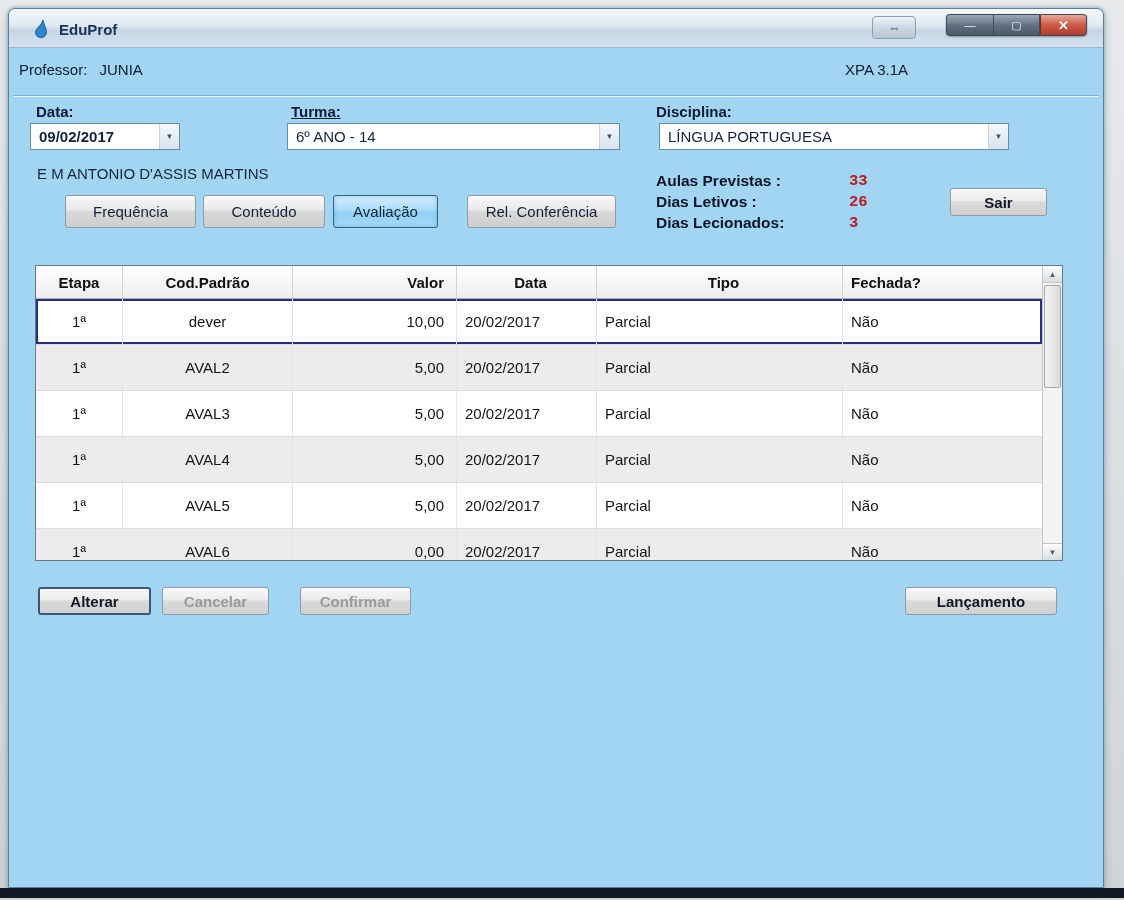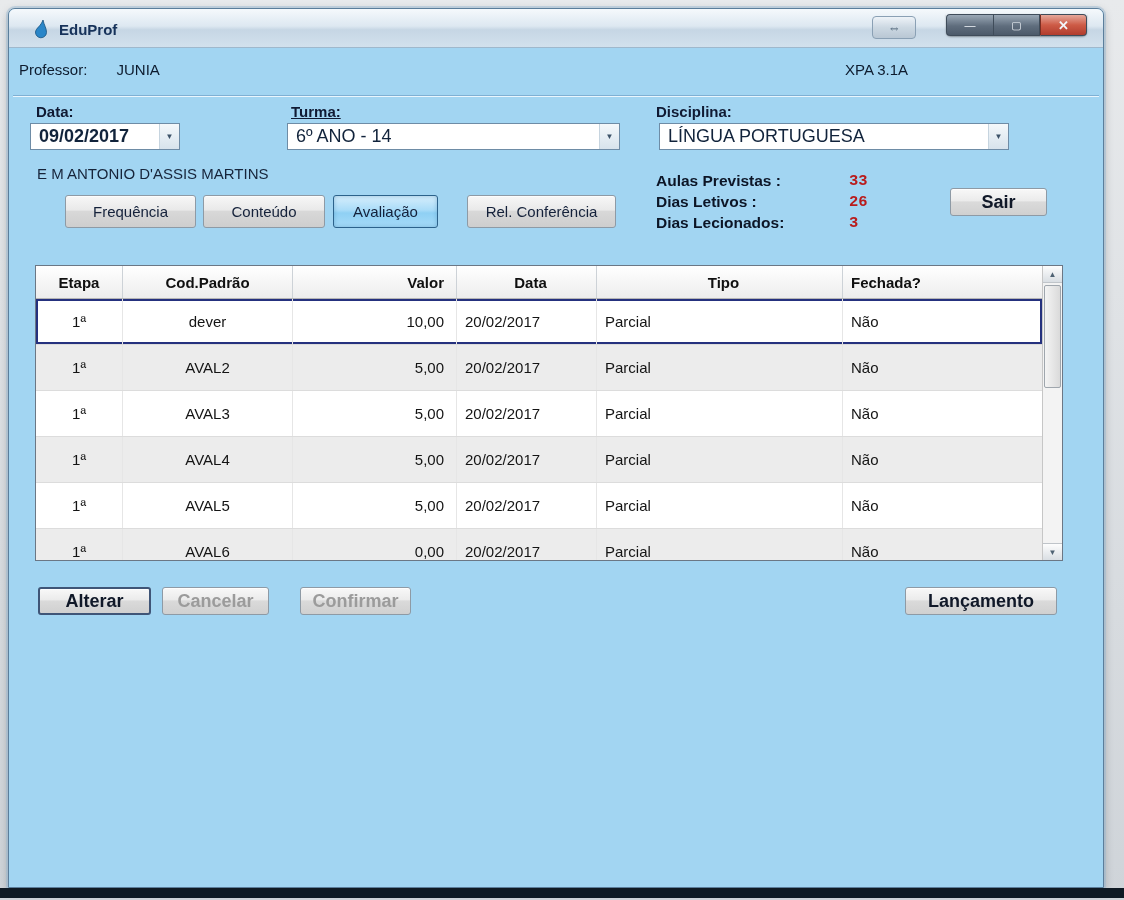--- a/index.html
+++ b/index.html
@@ -36,37 +36,37 @@
   .wc { width:47px; height:22px; border:1px solid #3f4c5a; display:flex; align-items:center; justify-content:center;
         font-size:11px; color:#f2f6fa; cursor:pointer; }
   .wc.min { border-radius:4px 0 0 4px; background:linear-gradient(#9aa8b6,#5f6d7d 55%,#4c5a6a); border-right:none; }
   .wc.max { background:linear-gradient(#9aa8b6,#5f6d7d 55%,#4c5a6a); }
   .wc.close { border-radius:0 4px 4px 0; background:linear-gradient(#e6a89b,#cd5b46 50%,#b13c2d); border-left:1px solid #7c2e22; font-weight:bold; font-size:13px; }
 
   .content { position:absolute; top:42px; left:0; right:0; bottom:0; }
 
   
   .prof-row { position:absolute; top:10px; left:10px; right:10px; height:26px; font-size:15px; color:#0d1b2e; }
-  .prof-label { margin-right:25px; }
+  .prof-label { margin-right:8px; }
   .version { position:absolute; left:826px; top:0; }
   .divider { position:absolute; top:44px; left:4px; right:4px; height:2px;
              border-top:1px solid #7fb0d4; border-bottom:1px solid #e9f6fe; }
 
   
   .lbl { position:absolute; font-size:15px; font-weight:bold; color:#101a33; }
   .lbl-data { top:52px; left:27px; }
   .lbl-turma { top:52px; left:282px;text-decoration:underline; }
   .lbl-disc { top:52px; left:647px; }
 
   .combo { position:absolute; top:72px; height:27px; background:#fff; border:1px solid #6e8ca6;
            display:flex; align-items:stretch; cursor:pointer; }
   .combo-data { left:21px; width:150px; }
   .combo-turma { left:278px; width:333px; }
   .combo-disc { left:643px; width:350px;margin-left:7px; }
-  .combo .val { flex:1; display:flex; align-items:center; padding-left:8px; font-size:18px; color:#11233b; white-space:nowrap; overflow:hidden; }
+  .combo .val { flex:1; display:flex; align-items:center; padding-left:8px; font-size:15px; color:#11233b; white-space:nowrap; overflow:hidden; }
   .combo-data .val { font-weight:bold; }
   .combo .arrowbox { width:20px; display:flex; align-items:center; justify-content:center;
                      font-size:8px; color:#3c5268; border-left:1px solid #c6d4df;
                      background:linear-gradient(#f4f8fb,#d7e3ec); }
 
   .school { position:absolute; top:114px; left:28px; font-size:15px; color:#16243a; }
 
   
   .tab { position:absolute; top:144px; height:33px; font-size:15px; color:#14213a;
          border:1px solid #8e9aa5; border-radius:3px;
@@ -80,21 +80,21 @@
   .tab.active { background:linear-gradient(#d6eefc,#aadcf8 45%,#8fd0f4 55%,#a6dbf8);
                 border-color:#2c628b; box-shadow:inset 0 0 4px rgba(50,120,170,.4); }
 
   
   .stats { position:absolute; left:647px; top:121px; width:233px; }
   .stat { display:flex; justify-content:space-between; height:21px; font-size:15.5px; font-weight:bold; }
   .stat .slabel { color:#0c1526; }
   .stat .svalue { color:#b91c1c; min-width:40px; text-align:left;font-family:Liberation Mono, monospace; }
 
   
-  .btn { position:absolute; height:28px; font-family:"Liberation Sans",sans-serif; font-size:18px; font-weight:bold; color:#101828;
+  .btn { position:absolute; height:28px; font-family:"Liberation Sans",sans-serif; font-size:15px; font-weight:bold; color:#101828;
          border:1px solid #8e9aa5; border-radius:3px;
          background:linear-gradient(#f8f8f8,#ebebeb 45%,#dadada 50%,#d0d0d0);
          display:flex; align-items:center; justify-content:center; cursor:pointer;
          box-shadow:inset 0 1px 0 rgba(255,255,255,.7); }
   .btn.disabled { color:#9b9b9b; cursor:default; font-weight:bold; }
   .btn-sair { left:941px; top:137px; width:97px; }
   .btn-alterar { left:29px; top:536px; width:113px; border:2px solid #3f5577; }
   .btn-cancelar { left:153px; top:536px; width:107px; }
   .btn-confirmar { left:291px; top:536px; width:111px; }
   .btn-lanc { left:896px; top:536px; width:152px; }

